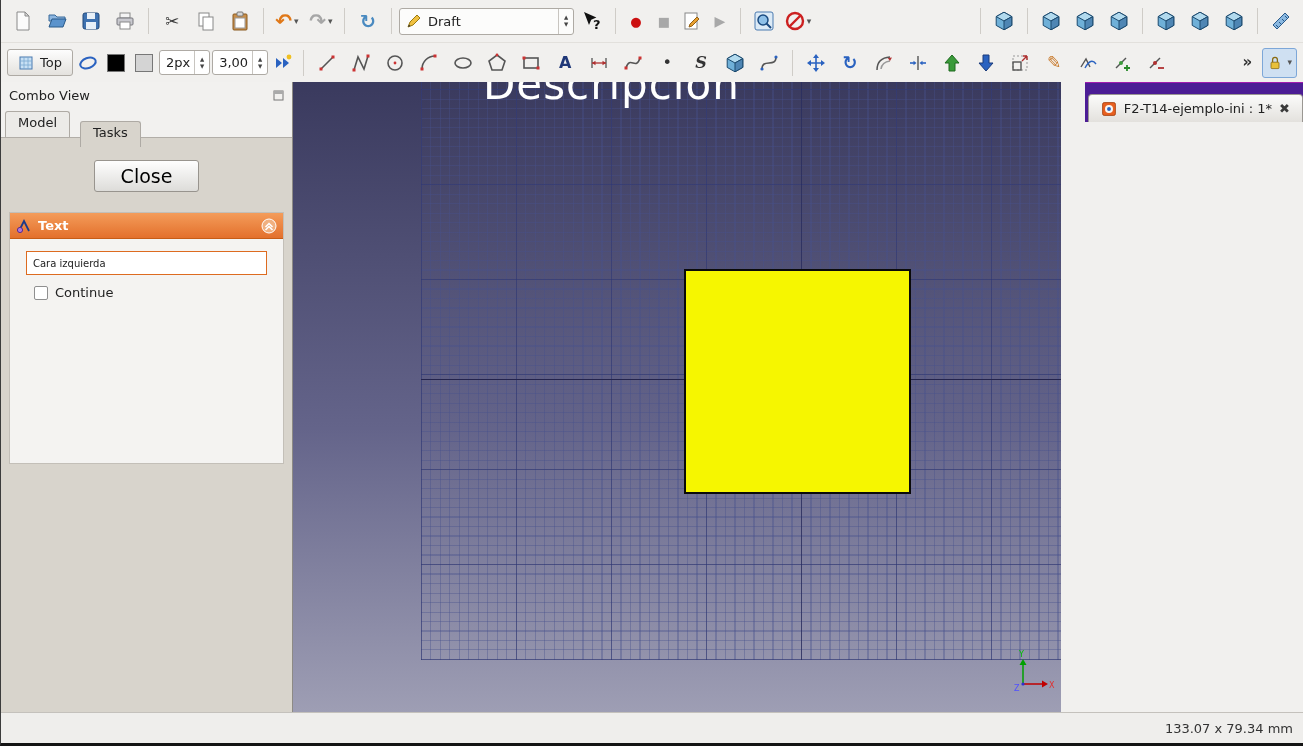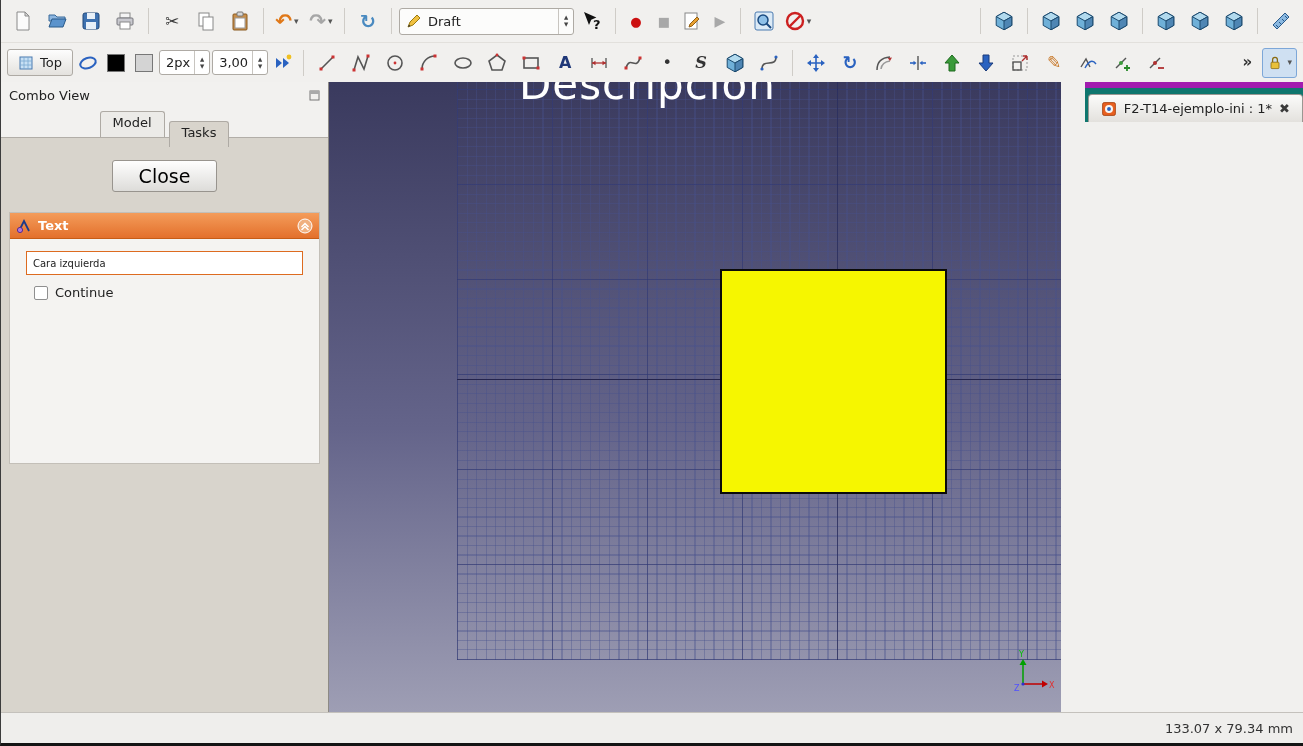--- a/index.html
+++ b/index.html
@@ -47,25 +47,25 @@
                   border-radius:3px; display:flex; align-items:center; gap:6px; padding:0 10px; }
   .spinbox { height:25px; background:#fff; border:1px solid #aeaaa4; border-radius:3px;
              display:flex; align-items:center; padding-left:6px; }
   .spinbox .val { padding-right:4px; }
   .locktoggle { height:30px; background:#cfe0f2; border:1px solid #7da7d8; border-radius:3px;
                 display:flex; align-items:center; padding:0 4px; gap:2px; }
   .mlauto { margin-left:auto; }
 
   
   .main { flex:1; display:flex; min-height:0; }
-  .combo-view { width:328px; flex-shrink:0; border-right:1px solid #8d8a85; background:#f2f1ef;
+  .combo-view { width:292px; flex-shrink:0; border-right:1px solid #8d8a85; background:#f2f1ef;
                 display:flex; flex-direction:column; }
   .cv-header { height:26px; display:flex; align-items:center; justify-content:space-between;
                padding:0 8px; }
-  .cv-tabs { height:29px; display:flex; gap:4px; padding:3px 4px 0 4px;justify-content:center; }
+  .cv-tabs { height:29px; display:flex; gap:10px; padding:3px 4px 0 4px; }
   .tab { padding:3px 12px 4px; border:1px solid #aeaaa4; border-bottom:none;
          border-radius:3px 3px 0 0; background:#ecebe8; }
   .tab.active { background:#d8d4cc; position:relative; top:10px; }
   .cv-content { flex:1; background:#d8d4cc; border-top:1px solid #b2aea8; padding-top:22px; }
   .close-btn { display:block; margin:0 auto; padding:4px 26px; background:linear-gradient(#fefefe,#dddcd9);
                border:1px solid #98948e; border-radius:3px; font-size:19px;
                font-family:"DejaVu Sans","Liberation Sans",sans-serif; }
   .task-box { margin:20px 8px 0; height:252px; background:#f4f3f1; border:1px solid #c3bfb8; }
   .task-header { height:26px; background:linear-gradient(#f49c5a,#e3702c); border-bottom:1px solid #c65c16;
                  display:flex; align-items:center; gap:6px; padding:0 6px; color:#fff;
@@ -88,21 +88,21 @@
             repeating-linear-gradient(0deg, rgba(70,80,140,.38) 0 1px, transparent 1px 9.5px),
             repeating-linear-gradient(90deg, rgba(70,80,140,.38) 0 1px, transparent 1px 9.5px); }
   .axis-h { position:absolute; left:128px; top:297px; width:760px; height:1px; background:#23234c; }
   .axis-v { position:absolute; left:508px; top:0; width:1px; height:578px; background:rgba(35,35,76,.45); }
   .overlay-text { position:absolute; left:190px; top:-22px; color:#fff; font-size:42px;
                   letter-spacing:1px; white-space:nowrap; }
   .yellow-rect { position:absolute; left:391px; top:187px; width:227px; height:225px;
                  background:#f6f600; border:2px solid #0a0a0a; }
   .axes-widget { position:absolute; right:6px; bottom:20px; }
 
-  .doctabs { height:40px; background:#0f766e; border-top:6px solid #a21caf; display:flex;
+  .doctabs { height:40px; background:#4c1d95; border-top:1px solid #a21caf; display:flex;
              align-items:flex-end; padding-left:3px; flex-shrink:0; }
   .doctab { height:28px; background:linear-gradient(#fbfbfa,#e3e1dd); border:1px solid #9a9792;
             border-bottom:none; border-radius:4px 4px 0 0; display:flex; align-items:center;
             gap:7px; padding:0 12px; }
   .doctab .x { font-size:13px; color:#3a3a3a; font-weight:bold; }
 
   .statusbar { height:31px; flex-shrink:0; background:#efeeec; border-top:1px solid #c4c1bc;
                display:flex; align-items:center; justify-content:flex-end; padding-right:10px;
                color:#333; }
 </style>

